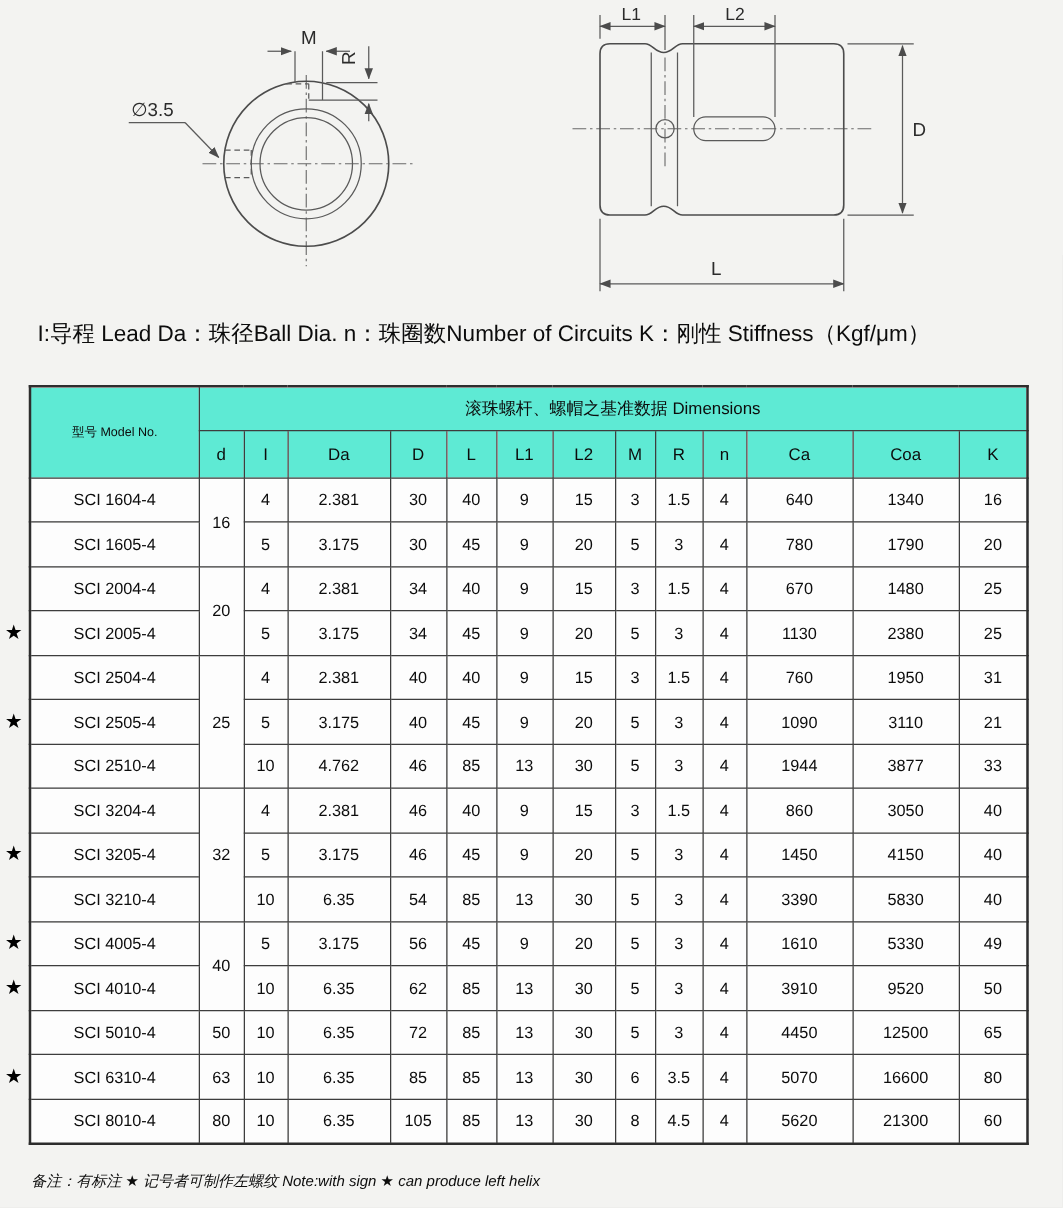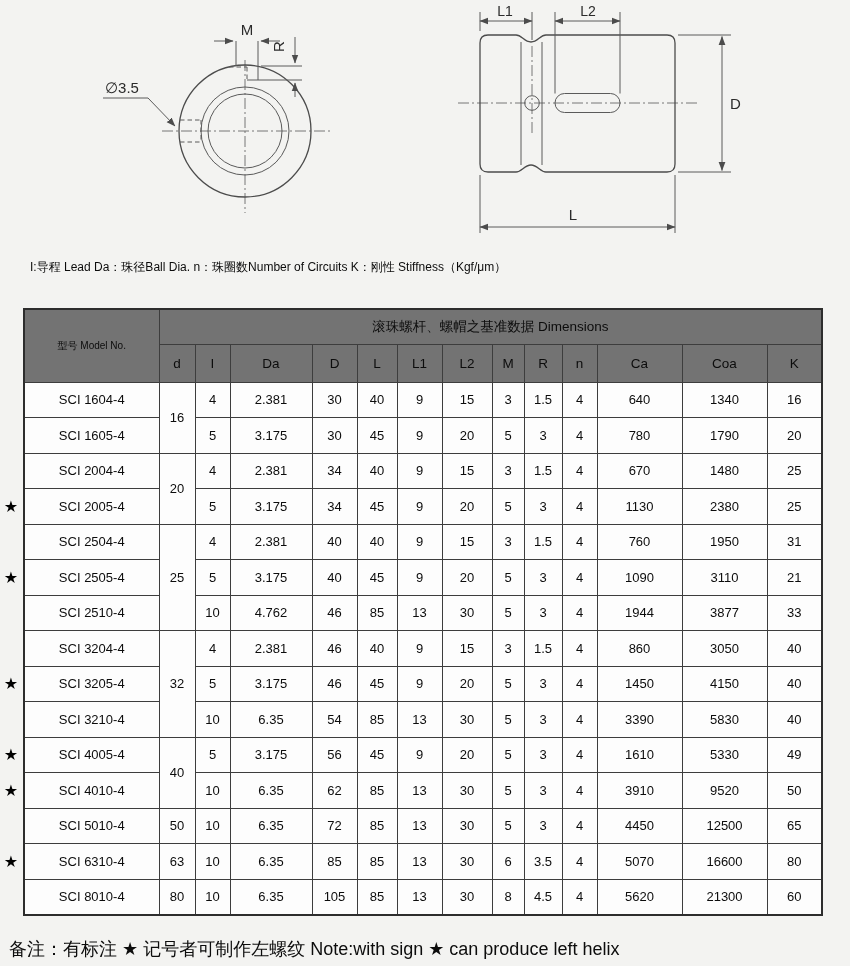--- a/index.html
+++ b/index.html
@@ -10,38 +10,38 @@
     font-family:"Liberation Sans","DejaVu Sans",sans-serif;
   }
   
   .drawings{position:absolute;top:0;left:0;}
   .drawings text{fill:#2b2b2b;font-family:"Liberation Sans","DejaVu Sans",sans-serif;}
   .thin{stroke:#5a5a5a;stroke-width:1;fill:none;}
   .thick{stroke:#4c4c4c;stroke-width:1.3;fill:none;}
   .cl{stroke:#6a6a6a;stroke-width:0.9;fill:none;stroke-dasharray:11 3 2 3;}
   .hid{stroke:#5a5a5a;stroke-width:1;fill:none;stroke-dasharray:4.5 3;}
   
-  .legend{position:absolute;top:257px;left:30px;right:30px;font-size:12px;line-height:20px;color:#0c0c0c;}
+  .legend{position:absolute;top:257px;left:30px;right:30px;font-size:18px;line-height:20px;color:#0c0c0c;}
   .legend-line2{display:flex;}
   .unit{margin-left:auto;}
   
   .table-wrap{position:absolute;top:308px;left:23px;width:798px;}
   table{border-collapse:collapse;table-layout:fixed;width:798px;font-size:13px;color:#0c0c0c;
         border:2px solid #2d2d2d;}
   th,td{border:1px solid #3d3d3d;text-align:center;vertical-align:middle;
         background:#fdfdfd;font-weight:normal;padding:0;overflow:hidden;}
-  thead th{background:#737373;}
+  thead th{background:#5eead4;}
   .hdr-title{height:35px;font-size:13.5px;}
   .hdr-model{font-size:10px;}
   #col-header-row th{height:38px;font-size:13.5px;}
   tbody td{height:35.5px;}
   .star{position:absolute;left:-21px;width:18px;text-align:center;
         transform:translateY(-50%);font-size:16px;color:#000;}
   
-  .footnote{position:absolute;top:937px;left:9px;font-size:18px;color:#0c0c0c;}
+  .footnote{position:absolute;top:937px;left:25px;font-size:12px;color:#0c0c0c;font-style:italic;}
 </style>
 </head>
 <body>
 
 <div class="page">
 
   <svg class="drawings" width="850" height="252" viewBox="0 0 850 252">
     <defs>
       <marker id="arr" viewBox="0 0 8 8" refX="7.5" refY="4" markerWidth="9" markerHeight="9" orient="auto-start-reverse">
         <path d="M0,1 L8,4 L0,7 Z" fill="#4c4c4c"></path>

